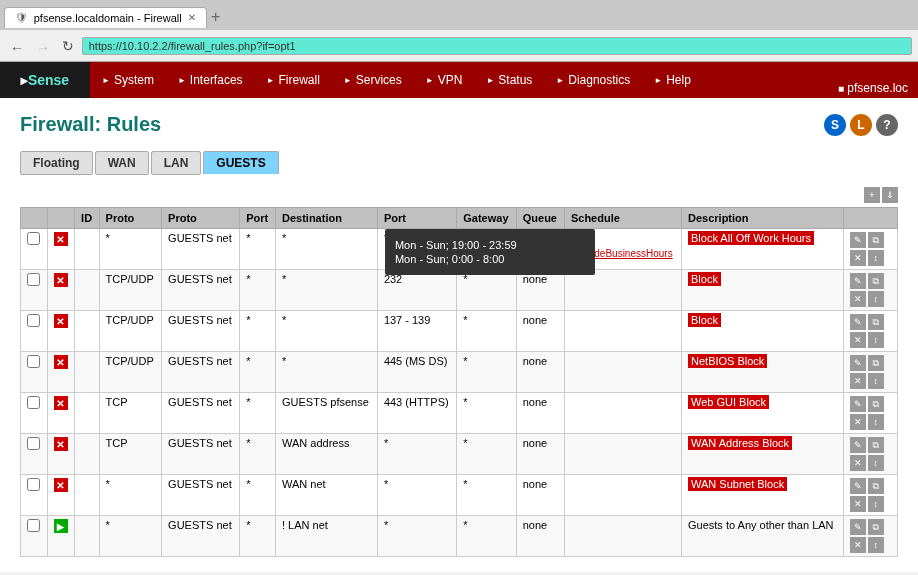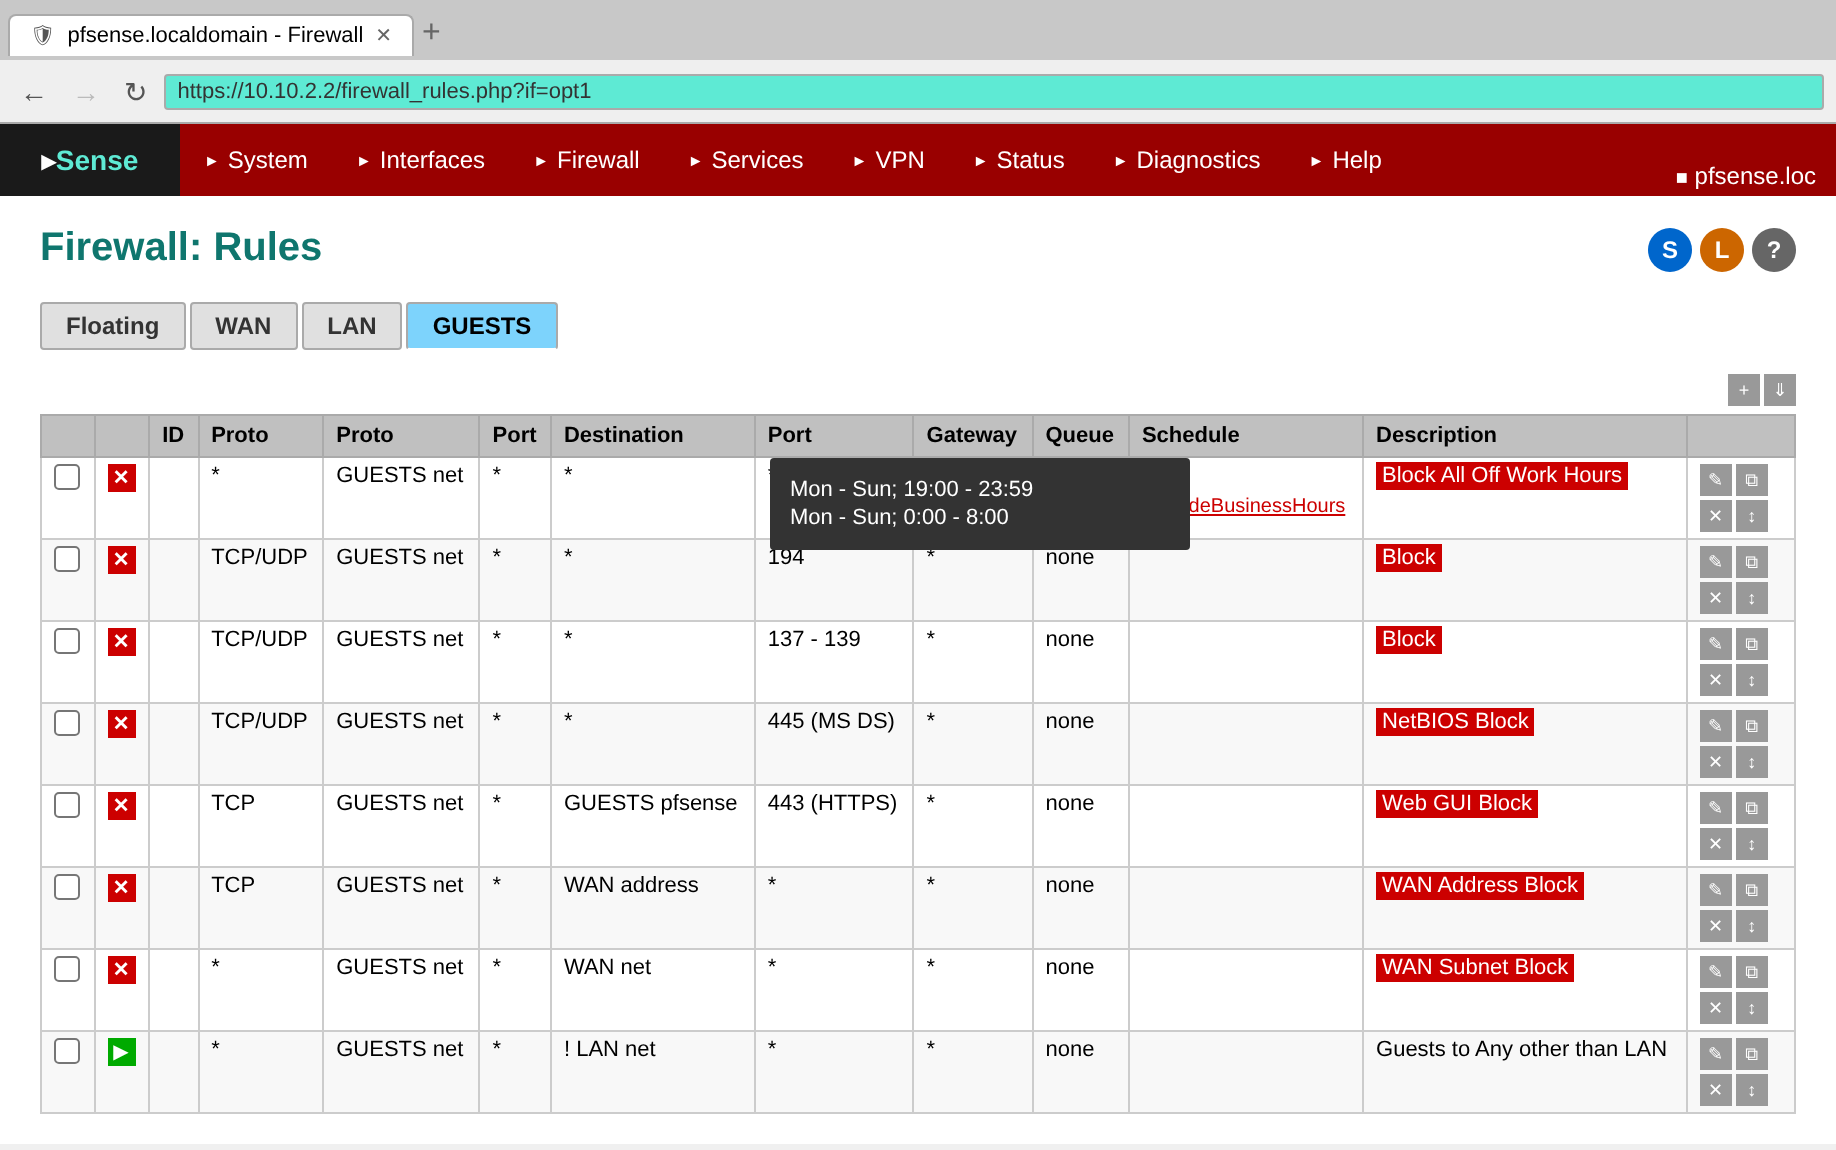--- a/index.html
+++ b/index.html
@@ -205,21 +205,21 @@
           <tr>
             <td><input type="checkbox" style=""></td>
             <td>
               <div class="x-icon">✕</div>
             </td>
             <td></td>
             <td>TCP/UDP</td>
             <td>GUESTS net</td>
             <td>*</td>
             <td>*</td>
-            <td>194</td>
+            <td>232</td>
             <td>*</td>
             <td>none</td>
             <td class="schedule-cell" style="min-width: 90px;"></td>
             <td><span class="desc-red">Block</span></td>
             <td>
               <div class="action-icons">
                 <div class="action-icon">✎</div>
                 <div class="action-icon">⧉</div>
                 <div class="action-icon">✕</div>
                 <div class="action-icon">↕</div>

